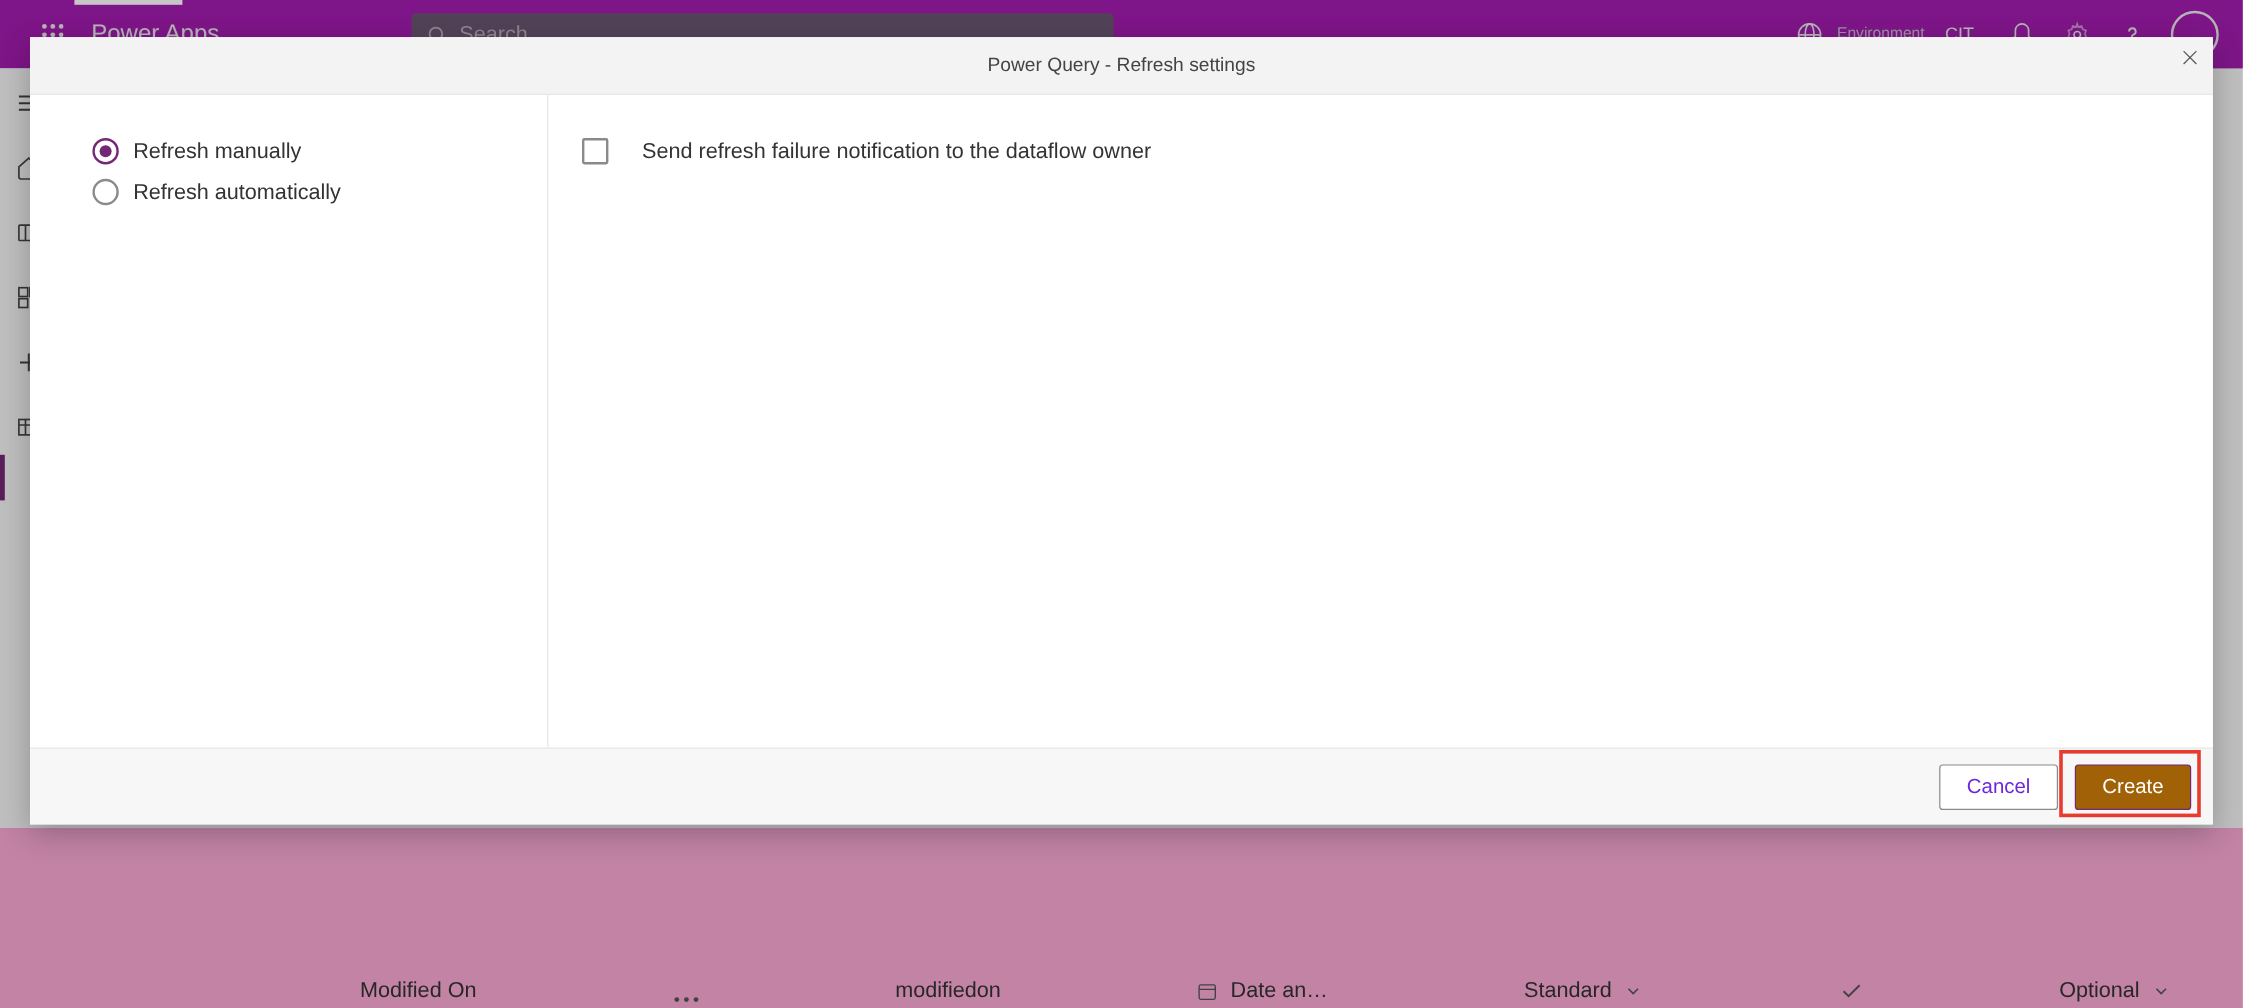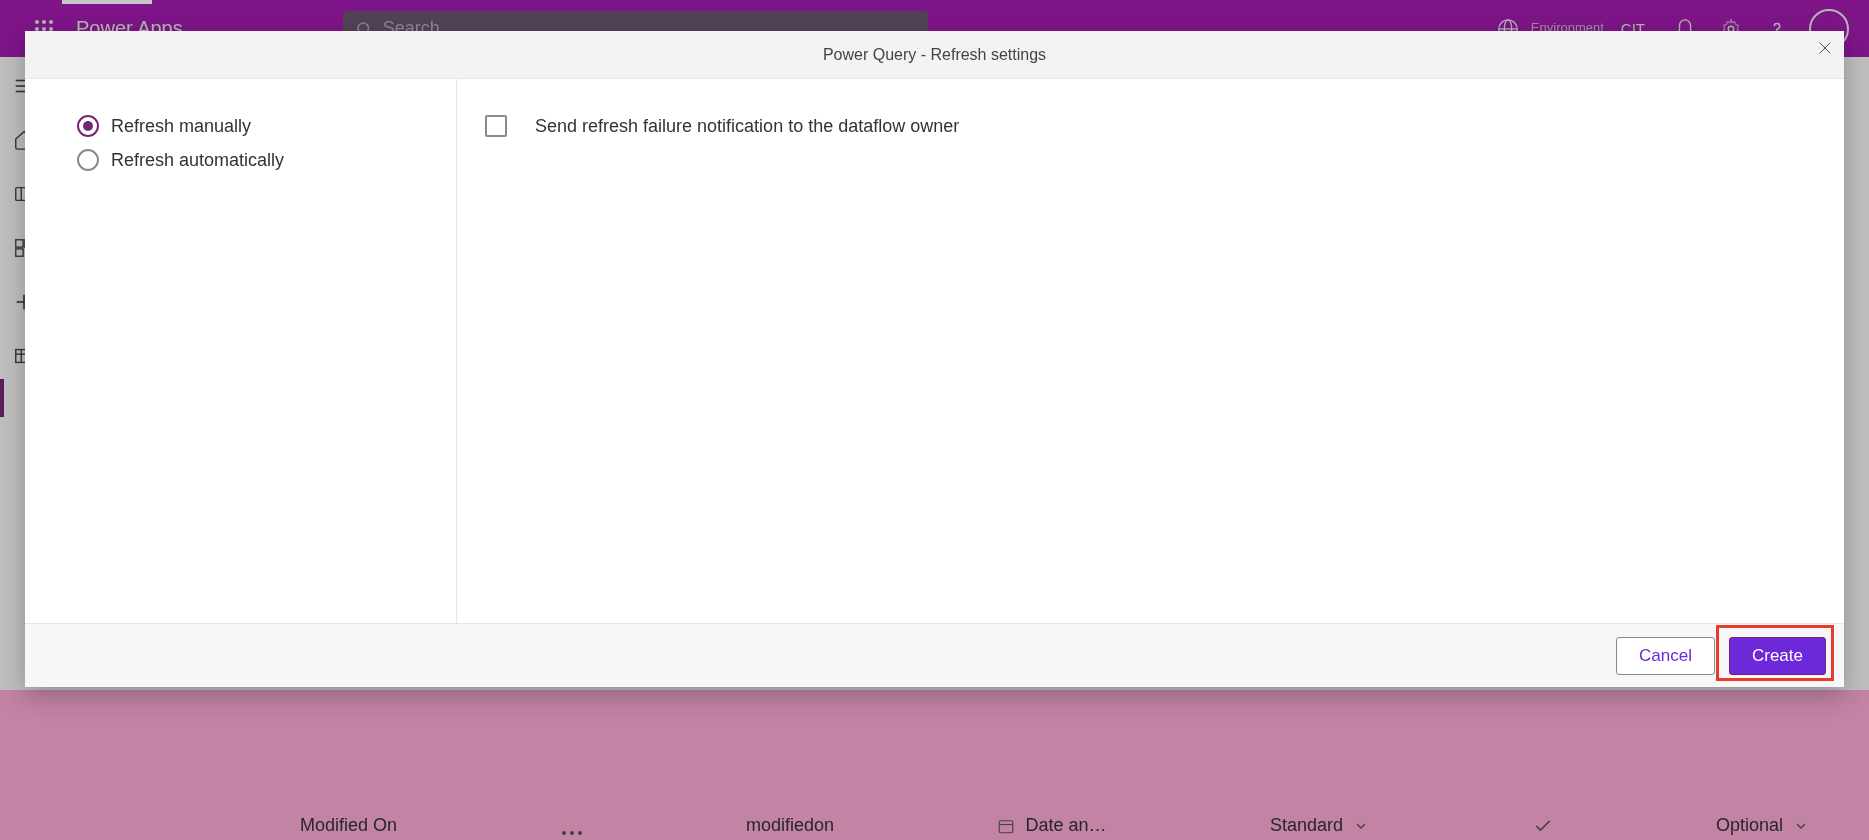--- a/index.html
+++ b/index.html
@@ -279,21 +279,21 @@
       display: flex;
       align-items: center;
     }
     .btn-secondary {
       background: #fff;
       border: 1px solid #8a8a8a;
       color: #6d28d9;
       text-align: right;
     }
     .btn-primary {
-      background: #6d28d9;
+      background: #a16207;
       border: 1px solid #742774;
       color: #fff;
     }
     .highlight-box {
       position: absolute;
       border: 3px solid #e63b2e;
       pointer-events: none;
     }
   </style>
 </head>

